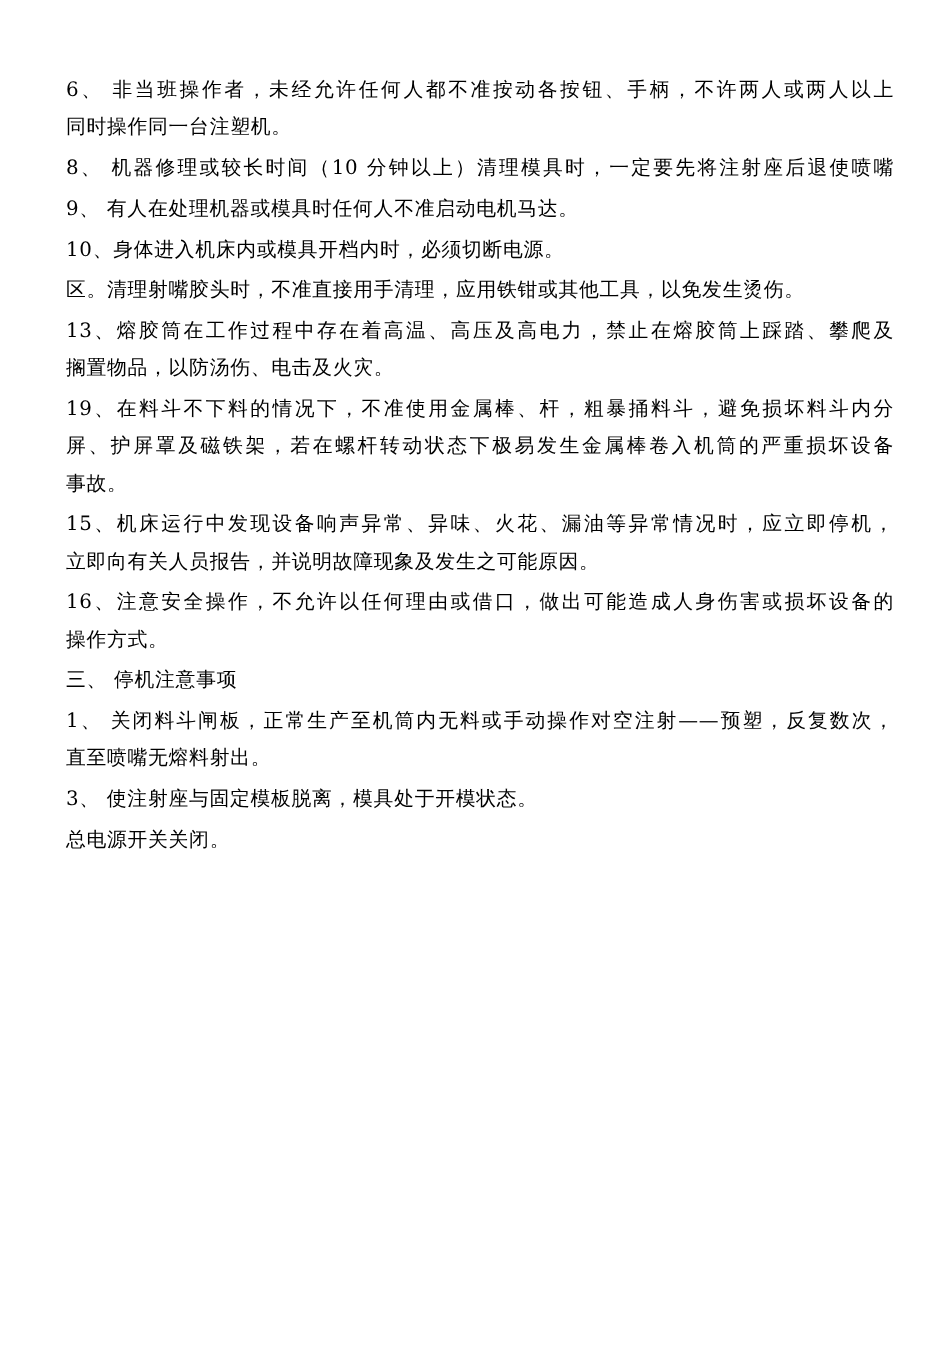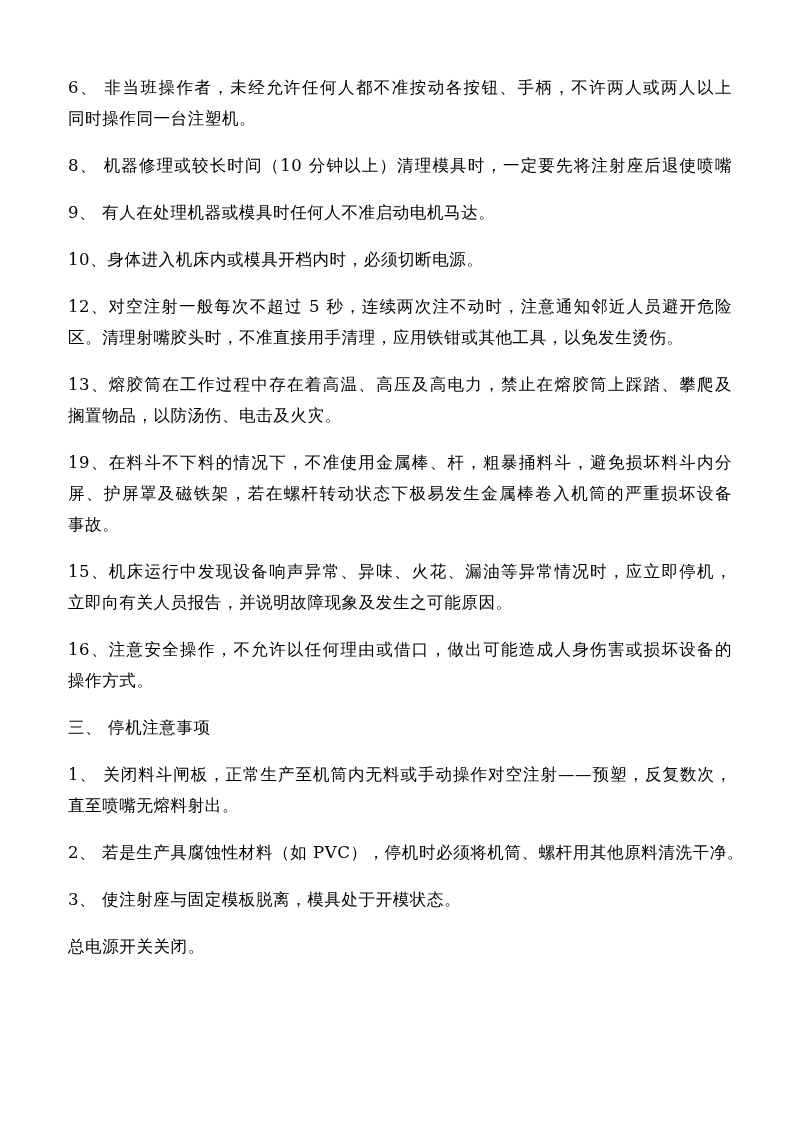--- a/index.html
+++ b/index.html
@@ -1,19 +1,19 @@
 <!DOCTYPE html>
 <html><head>
 <meta charset="utf-8">
 <style>
   html, body { margin:0; padding:0; background:#ffffff; }
   body { width:793px; height:1122px; position:relative; overflow:hidden;
          font-family: "DejaVu Serif", "Liberation Serif", serif; color:#000; }
   .page { position:absolute; left:52px; top:56px; width:696px; }
-  .para { font-size:16.5px; line-height:31px; margin:16px; text-align:justify;
+  .para { font-size:16.5px; line-height:31px; margin:3px; text-align:justify;
           text-align-last:left; letter-spacing:0.6px; }
   .line { display:block; white-space:nowrap; }
   .full { text-align:justify; text-align-last:justify; }
 </style>
 </head>
 <body>
 
 <div class="page">
   <div class="para">
     <span class="line full">6、 非当班操作者，未经允许任何人都不准按动各按钮、手柄，不许两人或两人以上</span>
@@ -22,21 +22,20 @@
   <div class="para">
     <span class="line full">8、 机器修理或较长时间（10 分钟以上）清理模具时，一定要先将注射座后退使喷嘴</span>
   </div>
   <div class="para">
     <span class="line">9、 有人在处理机器或模具时任何人不准启动电机马达。</span>
   </div>
   <div class="para">
     <span class="line">10、身体进入机床内或模具开档内时，必须切断电源。</span>
   </div>
   <div class="para">
-    <span class="line full">12、对空注射一般每次不超过 5 秒，连续两次注不动时，注意通知邻近人员避开危险</span>
     <span class="line">区。清理射嘴胶头时，不准直接用手清理，应用铁钳或其他工具，以免发生烫伤。</span>
   </div>
   <div class="para">
     <span class="line full">13、熔胶筒在工作过程中存在着高温、高压及高电力，禁止在熔胶筒上踩踏、攀爬及</span>
     <span class="line">搁置物品，以防汤伤、电击及火灾。</span>
   </div>
   <div class="para">
     <span class="line full">19、在料斗不下料的情况下，不准使用金属棒、杆，粗暴捅料斗，避免损坏料斗内分</span>
     <span class="line full">屏、护屏罩及磁铁架，若在螺杆转动状态下极易发生金属棒卷入机筒的严重损坏设备</span>
     <span class="line">事故。</span>
@@ -52,21 +51,18 @@
 
   <div class="para">
     <span class="line">三、 停机注意事项</span>
   </div>
 
   <div class="para">
     <span class="line full">1、 关闭料斗闸板，正常生产至机筒内无料或手动操作对空注射——预塑，反复数次，</span>
     <span class="line">直至喷嘴无熔料射出。</span>
   </div>
   <div class="para">
-    <span class="line">2、 若是生产具腐蚀性材料（如 PVC），停机时必须将机筒、螺杆用其他原料清洗干净。</span>
-  </div>
-  <div class="para">
     <span class="line">3、 使注射座与固定模板脱离，模具处于开模状态。</span>
   </div>
   <div class="para">
     <span class="line">总电源开关关闭。</span>
   </div>
 </div>
 
 </body></html>

